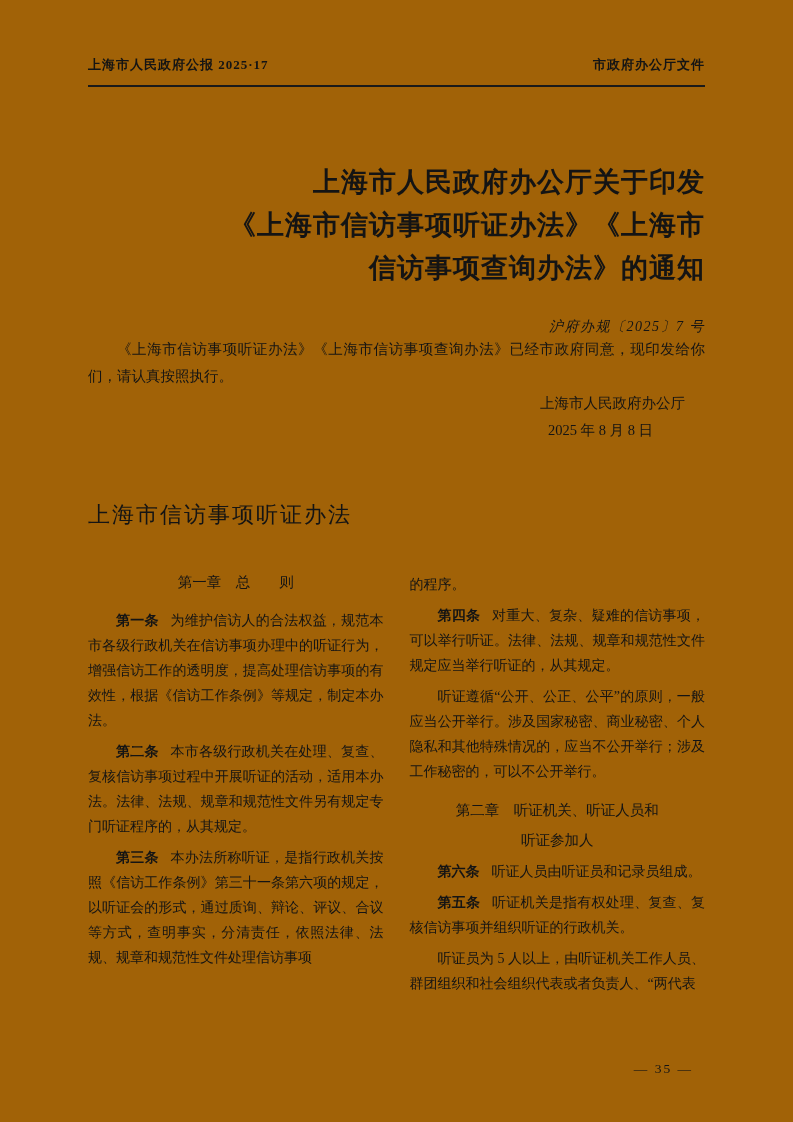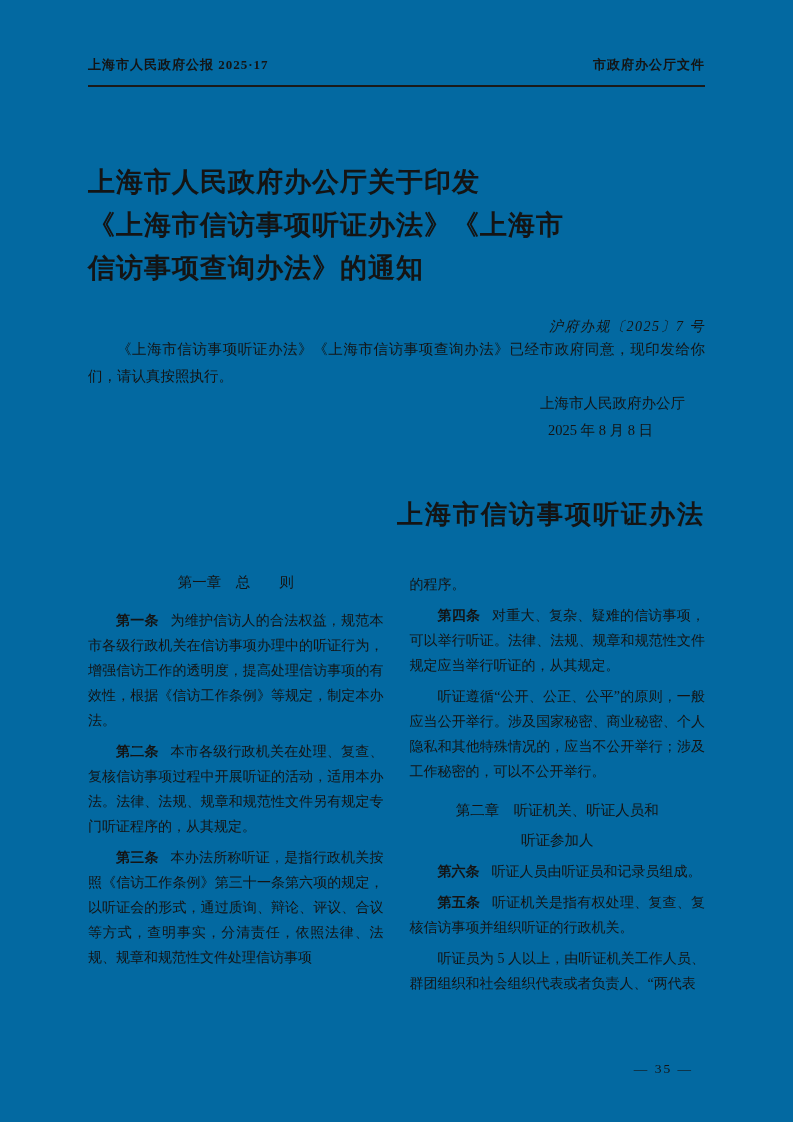--- a/index.html
+++ b/index.html
@@ -5,40 +5,40 @@
   html, body {
     margin: 0;
     padding: 0;
     background: #ffffff;
   }
   .page {
     position: relative;
     width: 793px;
     height: 1122px;
     margin: 0 auto;
-    background: #0369a1;
+    background: #a16207;
     box-sizing: border-box;
     padding: 56px 88px 0 88px;
     color: #141414;
     font-family: "Liberation Serif", serif;
     overflow: hidden;
   }
   .page-header {
     display: flex;
     justify-content: space-between;
     align-items: flex-end;
     font-size: 13px;
     font-weight: 700;
     letter-spacing: 1px;
     padding-bottom: 11px;
     border-bottom: 2px solid #1a1a1a;
   }
   .notice-title {
     margin: 74px 0 0 0;
-    text-align: left;
+    text-align: right;
     font-size: 27px;
     font-weight: 700;
     line-height: 43px;
     letter-spacing: 1px;
   }
   .title-line { display: block; }
   .doc-number {
     margin: 28px 0 0 0;
     text-align: right;
     font-size: 14px;
@@ -66,23 +66,23 @@
   }
   .issue-date {
     margin: 0;
     text-align: right;
     padding-right: 52px;
     font-size: 14.5px;
     line-height: 27px;
   }
   .reg-title {
     margin: 54px 0 0 0;
-    text-align: right;
-    font-size: 26px;
-    font-weight: 700;
+    text-align: left;
+    font-size: 22px;
+    font-weight: 400;
     letter-spacing: 2px;
     line-height: 34px;
   }
   .columns {
     display: flex;
     gap: 26px;
     margin-top: 36px;
     font-size: 14px;
     line-height: 25px;
   }

